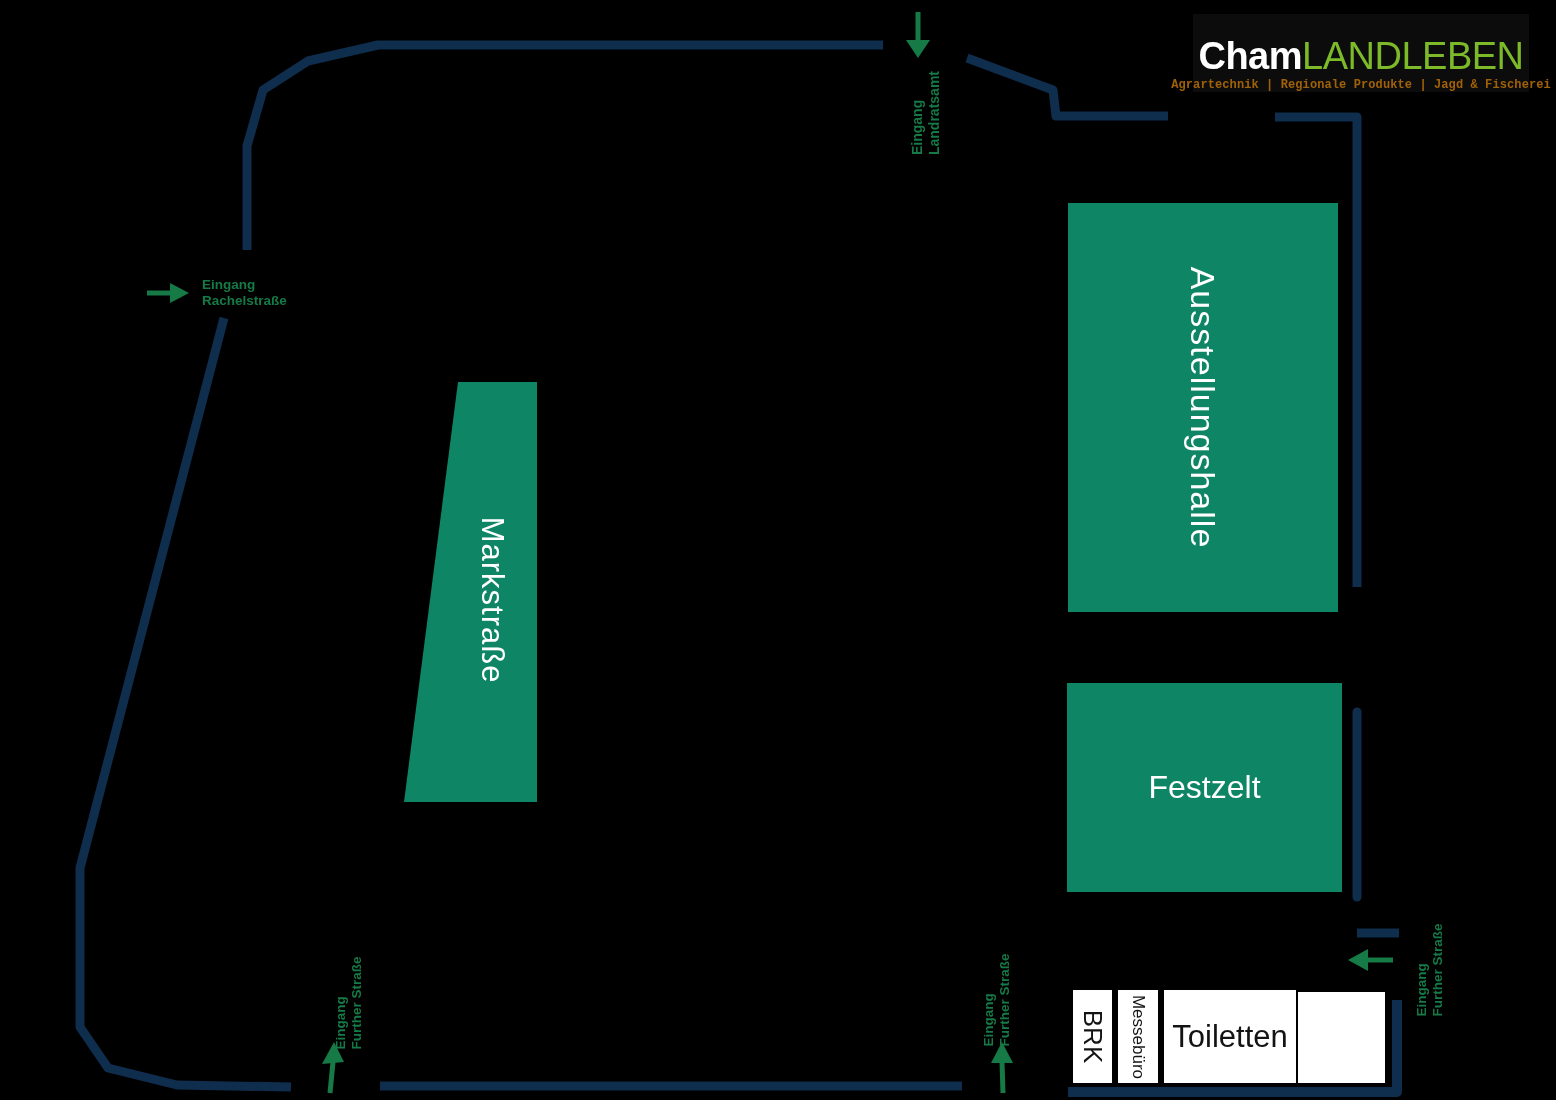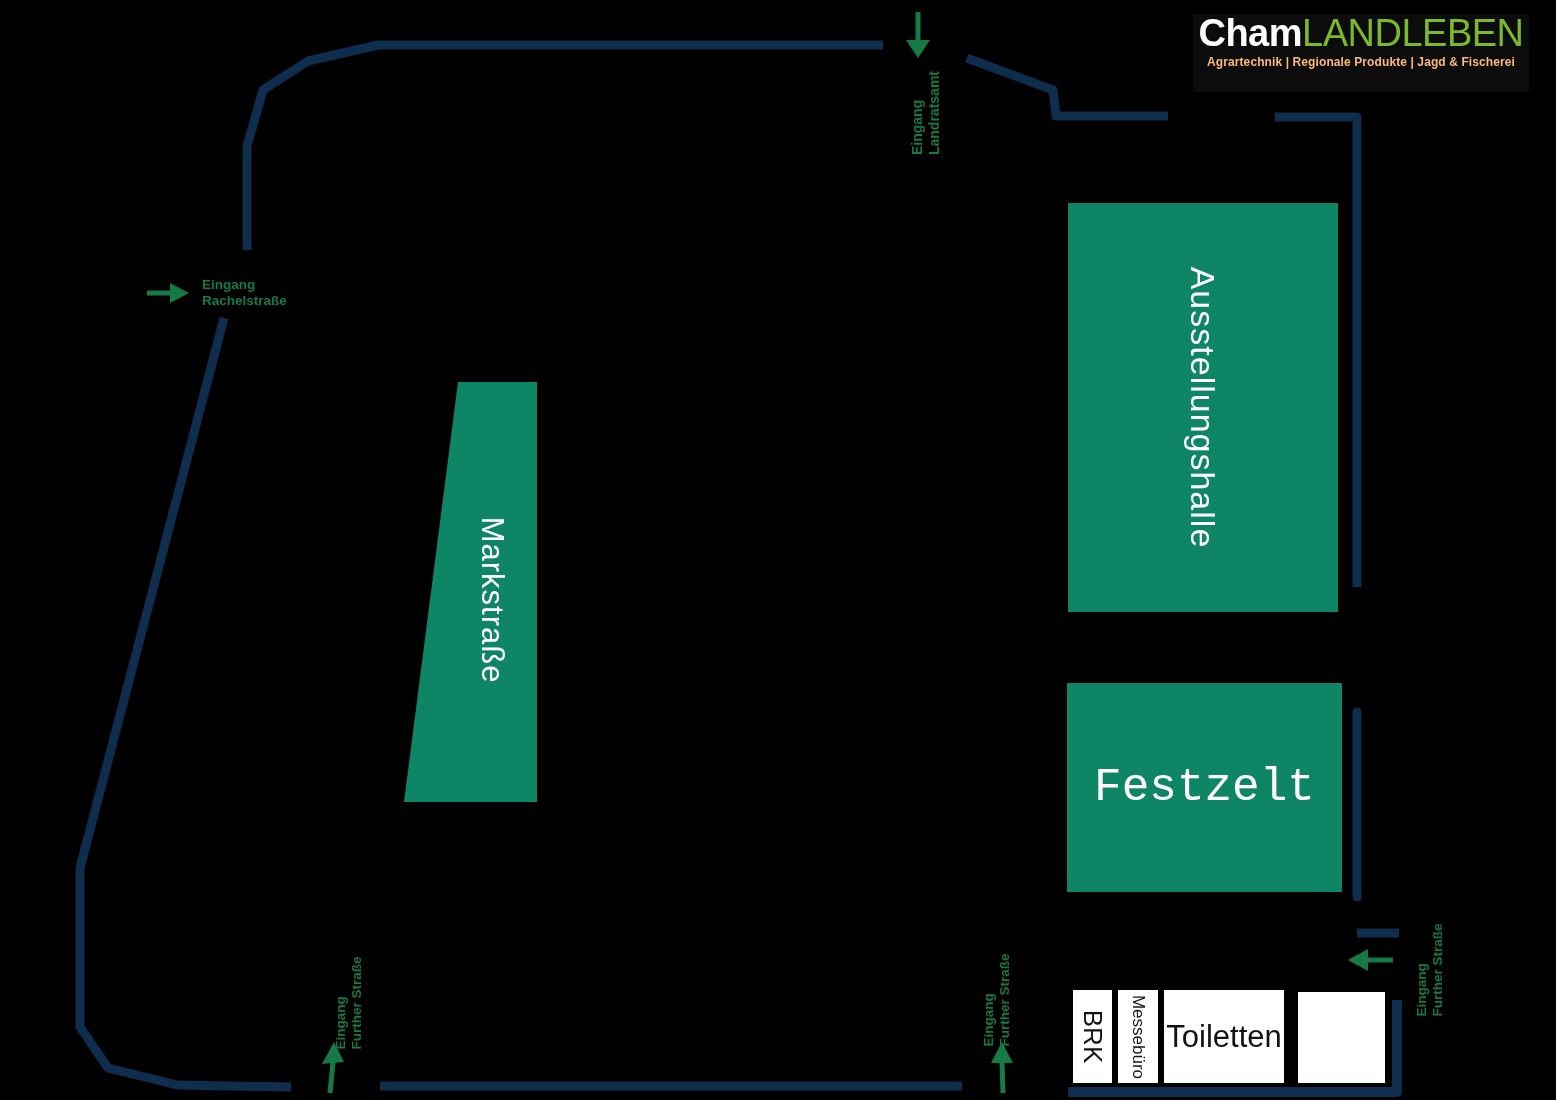--- a/index.html
+++ b/index.html
@@ -30,28 +30,29 @@
     white-space:pre-line;width:max-content;font-weight:600;
   }
   .entrance-label.vert{transform:translate(-50%,-50%) rotate(-90deg);}
   .mark-label{
     position:absolute;color:#fff;font-size:31px;letter-spacing:1px;
     transform:translate(-50%,-50%) rotate(90deg);width:max-content;
   }
   .logo{
     position:absolute;left:1193px;top:14px;width:336px;height:78px;
     background:#0c0c0c;display:flex;flex-direction:column;
-    align-items:center;justify-content:flex-start;gap:3px;
+    align-items:center;justify-content:flex-end;gap:3px;
   }
   .logo-brand{font-size:38px;line-height:1;white-space:nowrap;letter-spacing:-0.5px;}
   .logo-brand .left{color:#ffffff;font-weight:bold;}
   .logo-brand .right{color:#7CBA29;font-weight:normal;}
   .logo-tagline{
-    color:#fdba74;font-size:12px;font-weight:bold;white-space:nowrap;
+    color:#a16207;font-size:12px;font-weight:bold;white-space:nowrap;
     letter-spacing:0.1px;
+    font-family:Liberation Mono, monospace;
   }
 </style>
 </head>
 <body>
 
 <div class="stage">
 
   <svg class="overlay" width="1556" height="1100" viewBox="0 0 1556 1100">
 
     <polyline class="navy" points="247,250 247,146 263,90 308,61 378,45 883,45"></polyline>
@@ -87,30 +88,30 @@
     </g>
   </svg>
 
   <div class="mark-label" style="left:492px;top:600px;">Markstraße</div>
 
   <div class="building" style="left:1068px;top:203px;width:270px;height:409px;">
     <div class="building-label rot90" style="font-size:34px;">Ausstellungshalle</div>
   </div>
 
   <div class="building" style="left:1067px;top:683px;width:275px;height:209px;">
-    <div class="building-label" style="font-size:46px;letter-spacing:0;font-family:Liberation Mono, monospace;">Festzelt</div>
+    <div class="building-label" style="font-size:32px;letter-spacing:0;">Festzelt</div>
   </div>
 
   <div class="facility" style="left:1073px;top:990px;width:39px;height:93px;">
     <div class="facility-label rot90" style="font-size:26px;">BRK</div>
   </div>
   <div class="facility" style="left:1118px;top:990px;width:40px;height:93px;">
     <div class="facility-label rot90" style="font-size:17px;">Messebüro</div>
   </div>
-  <div class="facility" style="left:1164px;top:990px;width:120px;height:93px;">
+  <div class="facility" style="left:1164px;top:990px;width:132px;height:93px;">
     <div class="facility-label" style="font-size:31px;">Toiletten</div>
   </div>
   <div class="facility" style="left:1298px;top:992px;width:87px;height:91px;">
     <div class="facility-label"></div>
   </div>
 
   <div class="entrance-label vert" style="left:926px;top:113px;font-size:14px;">Eingang
 Landratsamt</div>
   <div class="entrance-label" style="left:202px;top:277px;">Eingang
 Rachelstraße</div>

